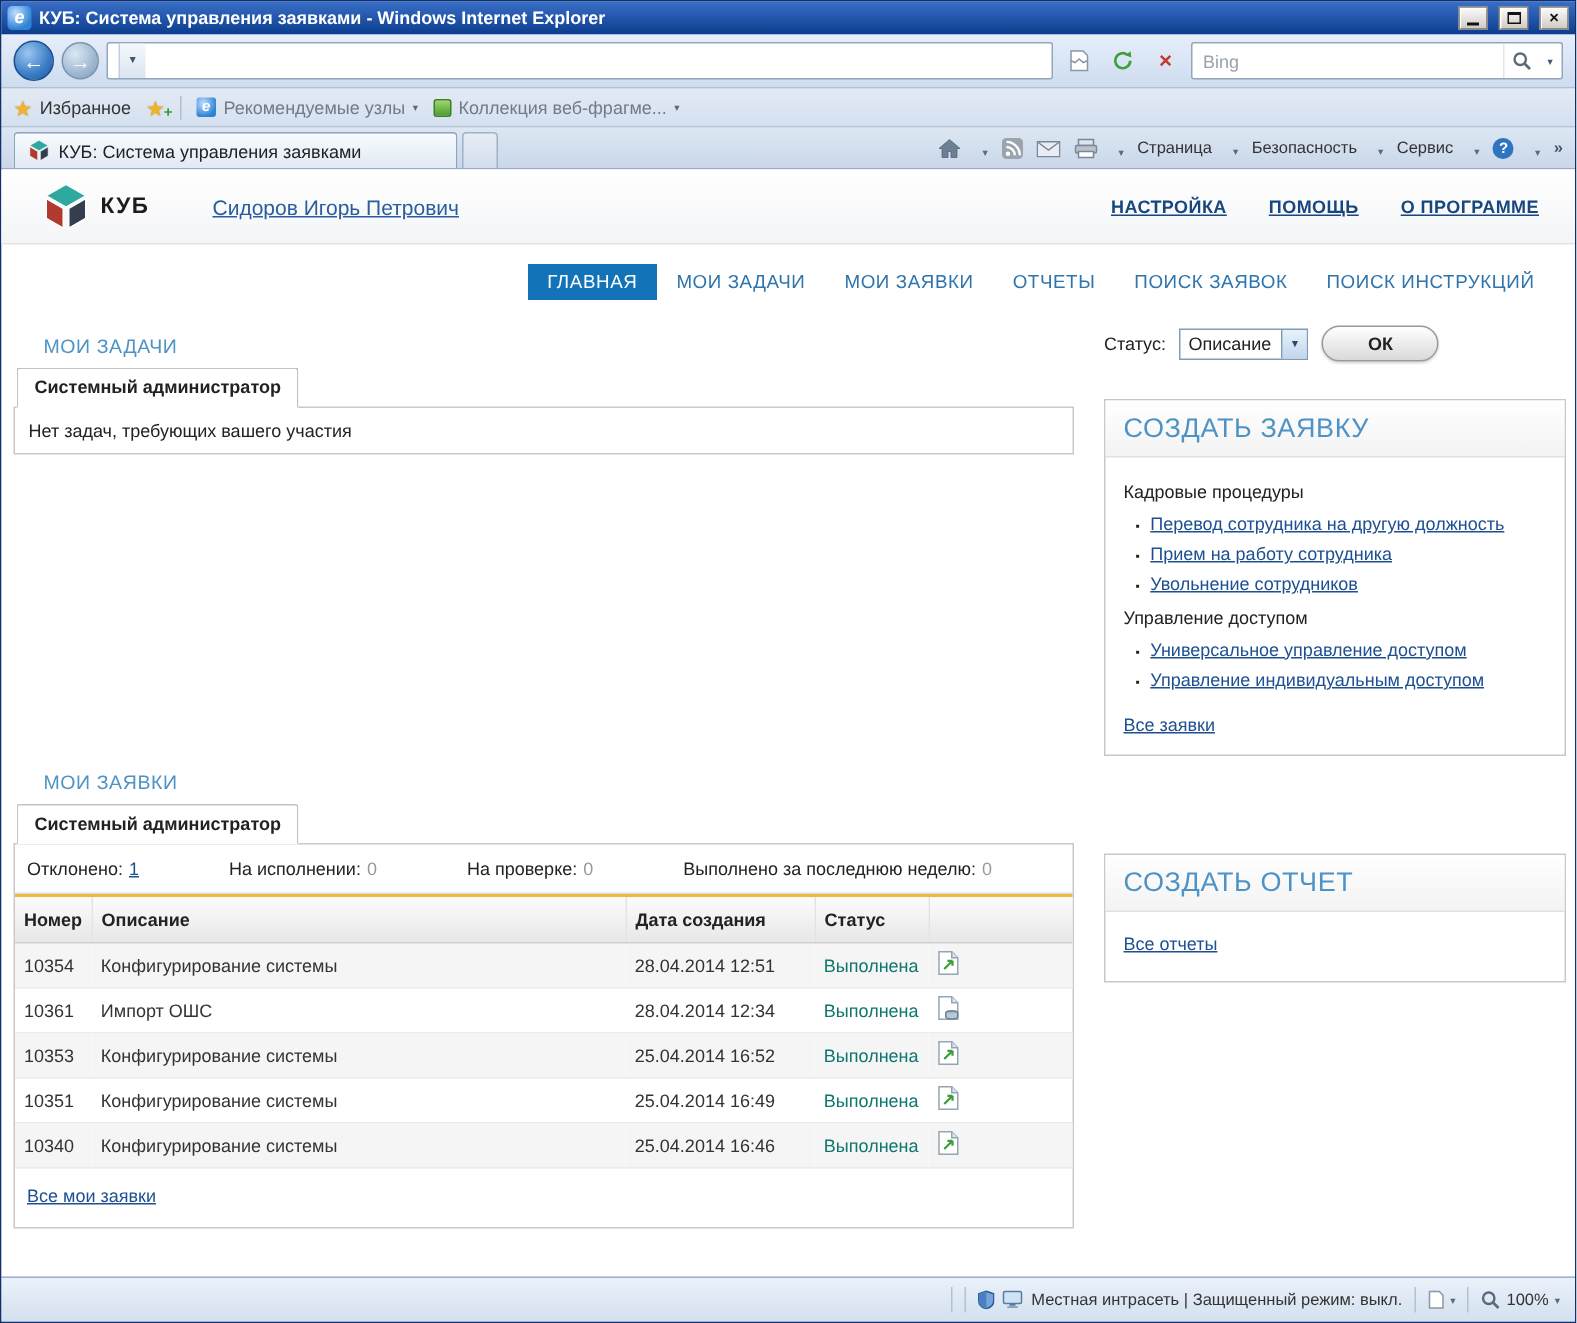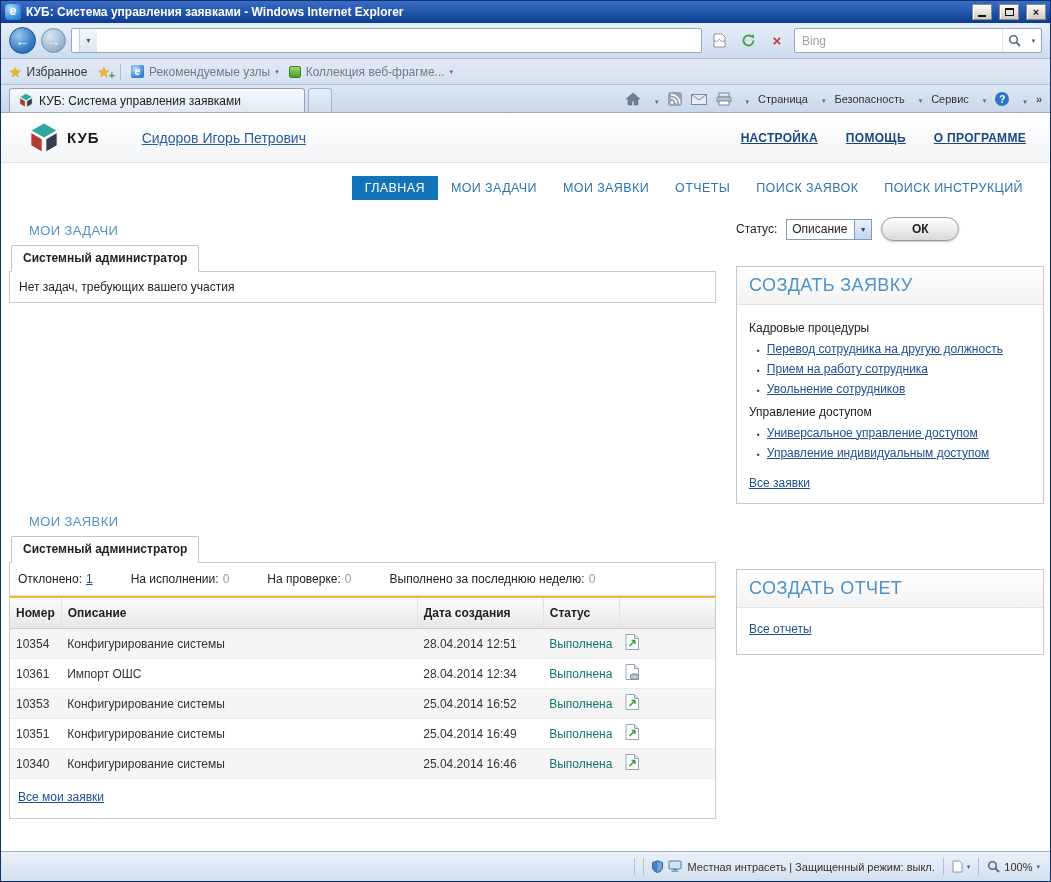--- a/index.html
+++ b/index.html
@@ -100,21 +100,21 @@
   .h2 { margin:0 0 0 20px; }
 
   .boxtab { display:inline-block; position:relative; z-index:2; margin:7px 0 0 2px; padding:5px 11px 6px;
             background:#fff; border:1px solid #c3c3c3; border-bottom:1px solid #fff; border-radius:2px 2px 0 0;
             font-weight:bold; font-size:12px; cursor:pointer; }
   .box { position:relative; z-index:1; margin-top:-1px; border:1px solid #c9c9c9; background:#fff; }
   .tasks-box { height:32px; display:flex; align-items:center; padding:0 9px; }
 
   .spacer-left { height:211px; }
 
-  .statsrow { display:flex; align-items:center; padding:9px 8px; border-bottom:1px solid #ddd; white-space:nowrap; }
+  .statsrow { display:flex; align-items:center; padding:9px 8px; border-bottom:1px solid #ddd; white-space:nowrap;gap:22px; }
   .stat { margin-right:38px; }
   .stat-label { color:#222; }
   .stat-muted { color:#9a9a9a; margin-left:4px; }
   .stat-link { color:#1d4f91; text-decoration:underline; margin-left:4px; cursor:pointer; }
 
   table.reqs { width:100%; border-collapse:collapse; font-size:12px; }
   table.reqs thead th { text-align:left; font-weight:bold; color:#222; padding:8px 6px;
                         background:linear-gradient(#fcfcfc,#e7e7e7); border-top:2px solid #f0b93d;
                         border-bottom:1px solid #cfcfcf; border-right:1px solid #e3e3e3; }
   table.reqs thead th:last-child { border-right:none; }

